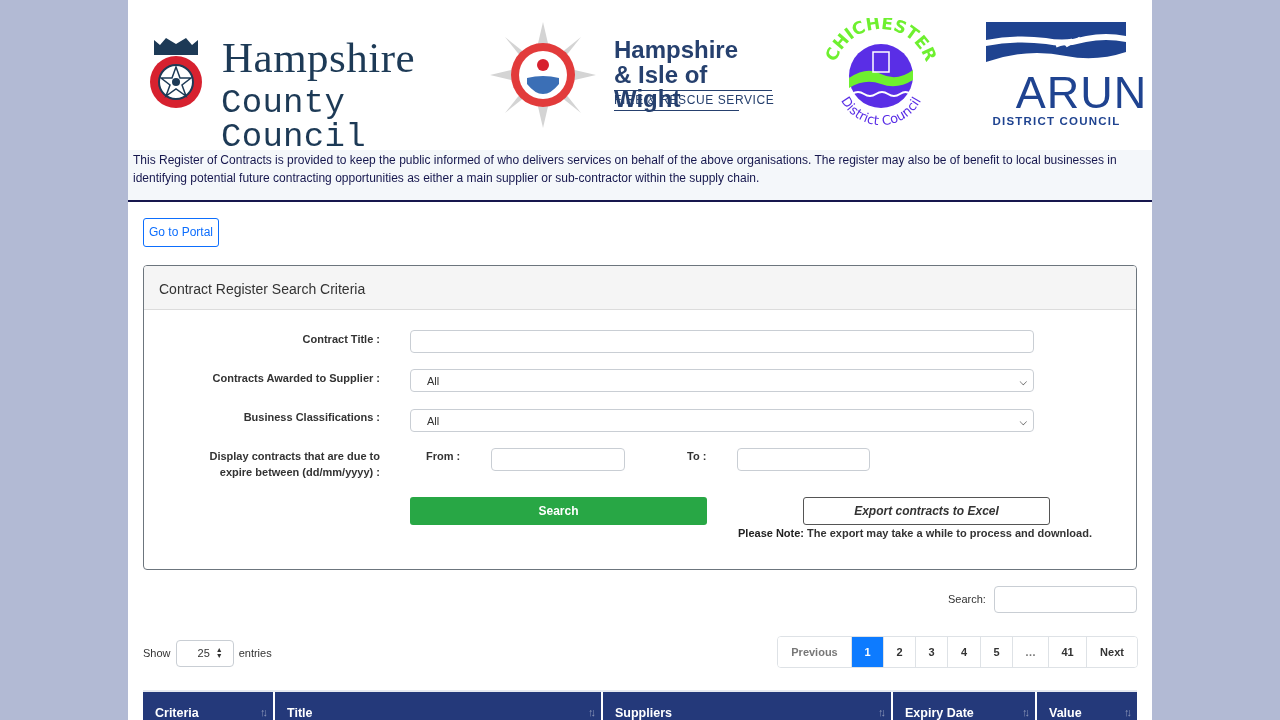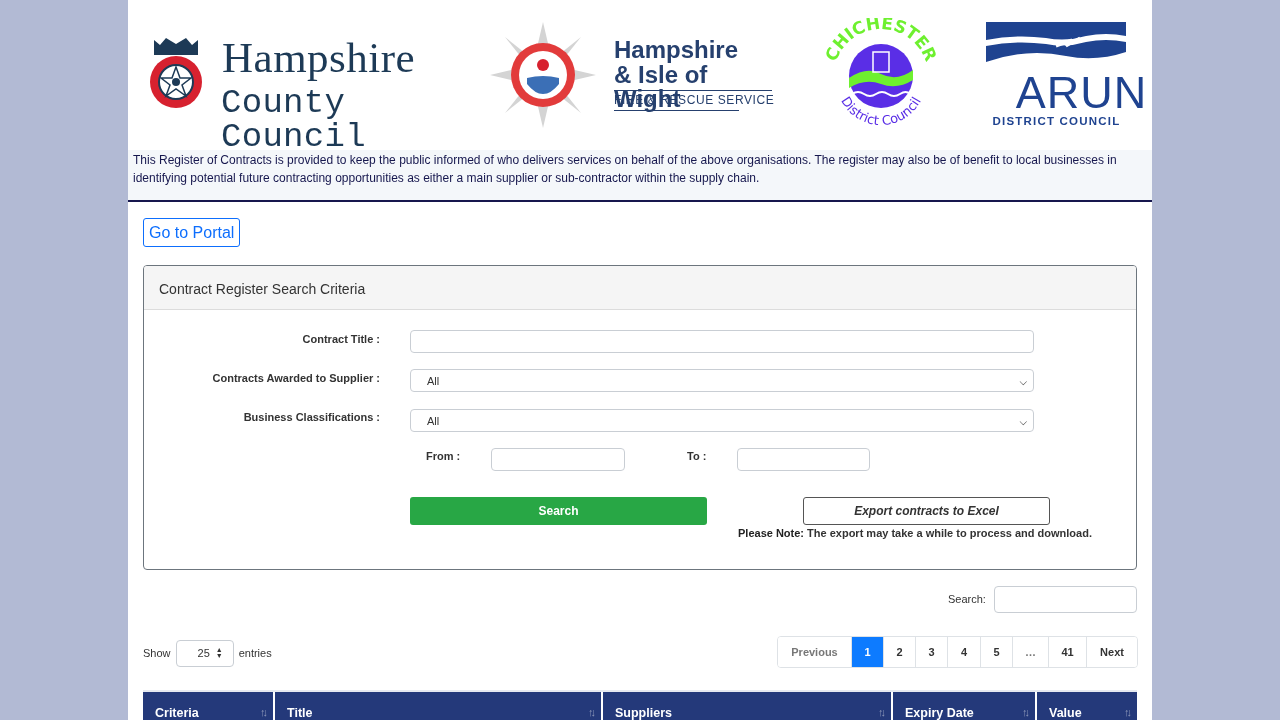--- a/index.html
+++ b/index.html
@@ -22,21 +22,21 @@
   
   .chi { left: 694px; top: 18px; width: 118px; height: 112px; }
   
   .arun { left: 858px; top: 22px; width: 141px; height: 106px; }
   .arun .band { position: absolute; left: 0; top: 0; width: 140px; height: 48px; background: #1f4390; overflow: hidden; }
   .arun .name { position: absolute; left: 0; top: 48px; width: 141px; text-align: center; font-size: 45px; font-weight: normal; color: #1f4390; line-height: 1; letter-spacing: 1px; margin-left: 25px; }
   .arun .sub { position: absolute; left: 0; top: 94px; width: 141px; text-align: center; font-size: 11.5px; font-weight: bold; color: #1f4390; letter-spacing: 1.2px; line-height: 1; }
 
   .intro { position: absolute; left: 0; top: 150px; width: 1024px; height: 52px; background: #f4f7fa; border-bottom: 2px solid #16174e; padding: 1px 5px; font-size: 12px; line-height: 18px; color: #16174e; }
 
-  .portal-btn { position: absolute; left: 15px; top: 218px; height: 29px; padding: 0 5px; border: 1px solid #0d6efd; border-radius: 3px; background: #fff; color: #0d6efd; font-size: 16px; line-height: 27px; cursor: pointer; }
+  .portal-btn { position: absolute; left: 15px; top: 218px; height: 29px; padding: 0 5px; border: 1px solid #0d6efd; border-radius: 3px; background: #fff; color: #0d6efd; font-size: 12px; line-height: 27px; cursor: pointer; }
 
   .card { position: absolute; left: 15px; top: 265px; width: 994px; height: 305px; border: 1px solid #6c757d; border-radius: 4px; overflow: hidden; }
   .card-header { height: 44px; background: #f5f5f5; border-bottom: 1px solid #dcdcdc; padding: 0 15px; font-size: 14px; line-height: 46px; color: #333; }
 
   .label { position: absolute; font-size: 11px; font-weight: bold; color: #333; text-align: right; line-height: 16px; }
   .input { position: absolute; height: 23px; border: 1px solid #c9ced4; border-radius: 4px; background: #fff; }
   .select { position: absolute; height: 23px; border: 1px solid #c9ced4; border-radius: 4px; background: #fff; font-size: 11px; color: #333; padding-left: 16px; line-height: 23px; }
   .select .chev { position: absolute; right: 6px; top: 0; font-size: 10px; color: #333; }
 
   .search-btn { position: absolute; left: 266px; top: 231px; width: 297px; height: 28px; background: #28a745; color: #fff; border-radius: 3px; font-size: 12px; font-weight: bold; text-align: center; line-height: 28px; }
@@ -149,20 +149,24 @@
       <span>All</span>
       <span class="chev">⌵</span>
     </div>
 
     <div class="label" style="left:0;top:143px;width:236px;">Business Classifications :</div>
     <div class="select" style="left:266px;top:143px;width:624px;">
       <span>All</span>
       <span class="chev">⌵</span>
     </div>
 
+    <div class="label" style="left:0;top:182px;width:236px;">
+      <div>Display contracts that are due to</div>
+      <div>expire between (dd/mm/yyyy) :</div>
+    </div>
     <div class="label" style="left:282px;top:182px;text-align:left;">From :</div>
     <div class="input" style="left:347px;top:182px;width:134px;"></div>
     <div class="label" style="left:543px;top:182px;text-align:left;">To :</div>
     <div class="input" style="left:593px;top:182px;width:133px;"></div>
 
     <div class="search-btn">Search</div>
     <div class="export-btn">Export contracts to Excel</div>
     <div class="note">
       <span class="strong">Please Note:</span><span> The export may take a while to process and download.</span>
     </div>

